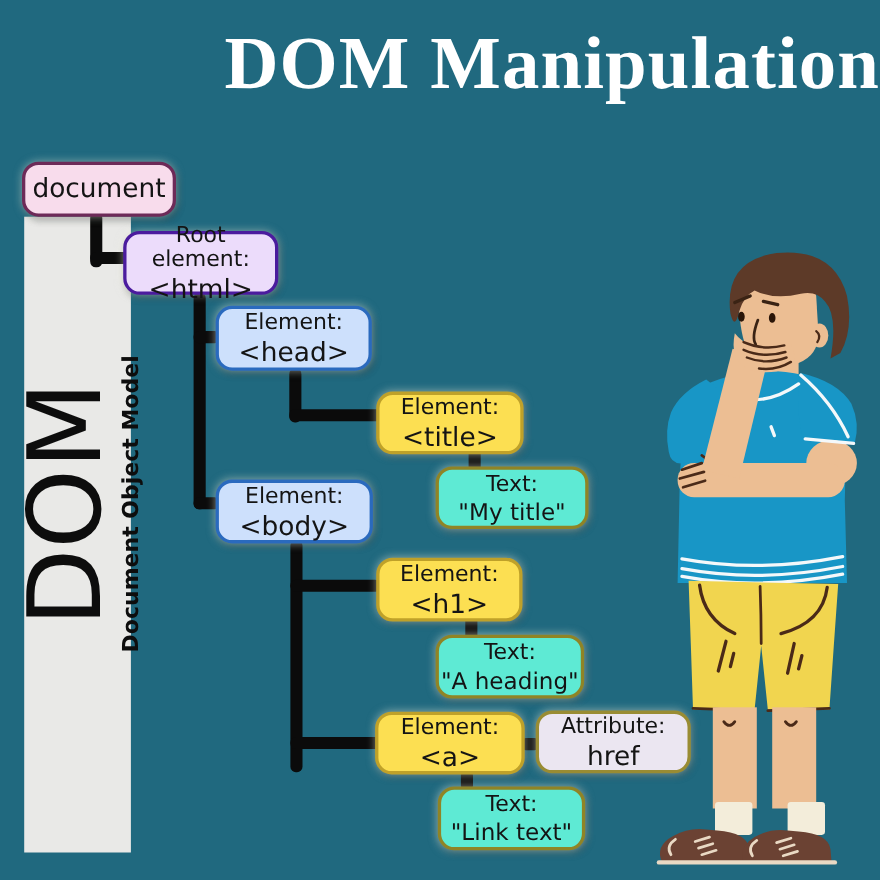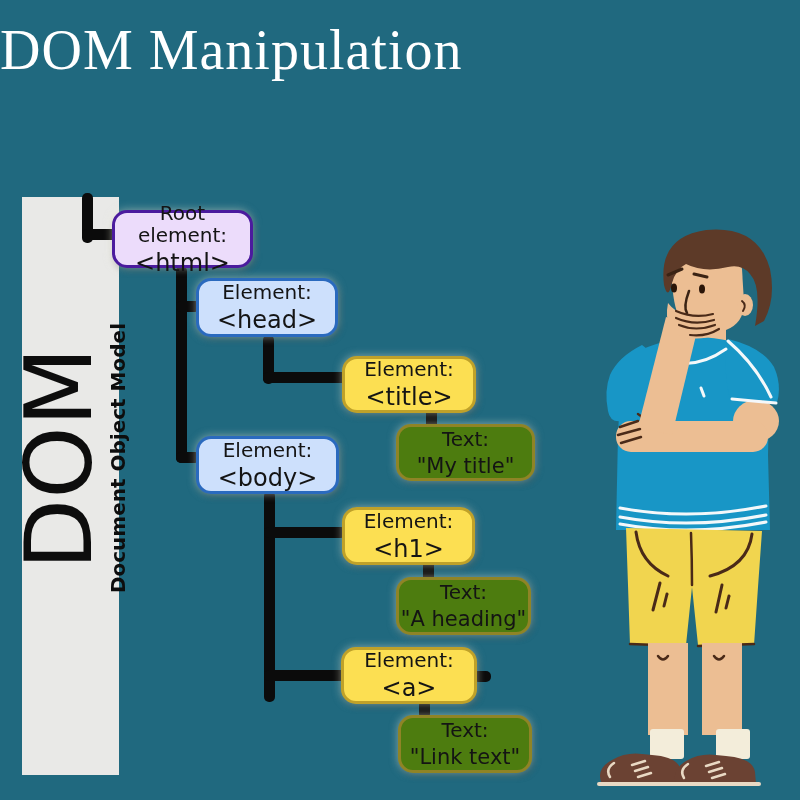--- a/index.html
+++ b/index.html
@@ -2,22 +2,22 @@
 <html><head>
 <meta charset="utf-8">
 <style>
   html,body{margin:0;padding:0;}
   #canvas{
     position:relative;width:800px;height:800px;overflow:hidden;
     background:#20697f;font-family:"DejaVu Sans",sans-serif;
   }
   
   .title{
-    position:absolute;left:0;top:18px;width:100%;text-align:left;
-    font-family:"Liberation Serif",serif;font-weight:normal;font-size:56px;
+    position:absolute;left:0;top:18px;width:100%;text-align:right;
+    font-family:"Liberation Serif",serif;font-weight:bold;font-size:68px;
     color:#ffffff;letter-spacing:1px;
   }
   
   .dom-bar{
     position:absolute;left:22px;top:197px;width:97px;height:578px;
     background:#e9e9e7;display:flex;flex-direction:row;align-items:center;
     justify-content:center;padding-bottom:55px;box-sizing:border-box;gap:2px;
   }
   .dom-acronym{
     writing-mode:vertical-rl;transform:rotate(180deg);
@@ -35,21 +35,21 @@
     display:flex;flex-direction:column;align-items:center;justify-content:center;
     color:#141414;text-align:center;
     box-shadow:0 0 8px rgba(245,245,225,.5), 2px 3px 6px rgba(5,15,20,.3);
   }
   .node .lbl{font-size:20px;line-height:1.1;margin-bottom:5px;}
   .node .val{font-size:24px;line-height:1.05;}
   .node.pink  {background:#f8dcec;border-color:#6d2a58;}
   .node.purple{background:#ecdcfb;border-color:#4b1b9e;}
   .node.blue  {background:#cde0fc;border-color:#2a6abe;}
   .node.yellow{background:#fcdf52;border-color:#bfa129;}
-  .node.tan   {background:#4d7c0f;border-color:#8f8426;justify-content:center;}
+  .node.tan   {background:#5eead4;border-color:#8f8426;justify-content:center;}
   .node.tan .val{font-size:21px;}
   .node.lav   {background:#ebe6f1;border-color:#998c33;}
   
   .man{position:absolute;left:580px;top:225px;width:220px;height:570px;}
 </style>
 </head>
 <body>
 
 <div id="canvas">
 
@@ -68,20 +68,23 @@
   <div class="conn" style="left:263px;top:335px;width:11px;height:49px"></div>
   <div class="conn" style="left:263px;top:372px;width:84px;height:11px"></div>
   <div class="conn" style="left:426px;top:407px;width:11px;height:22px"></div>
   <div class="conn" style="left:264px;top:491px;width:11px;height:211px"></div>
   <div class="conn" style="left:264px;top:527px;width:82px;height:11px"></div>
   <div class="conn" style="left:264px;top:670px;width:82px;height:11px"></div>
   <div class="conn" style="left:423px;top:560px;width:11px;height:22px"></div>
   <div class="conn" style="left:419px;top:700px;width:11px;height:19px"></div>
   <div class="conn" style="left:473px;top:671px;width:18px;height:11px"></div>
 
+  <div class="node pink" style="left:20px;top:147px;width:140px;height:50px">
+    <div class="val">document</div>
+  </div>
 
   <div class="node purple" style="left:112px;top:210px;width:141px;height:58px">
     <div class="lbl">Root element:</div>
     <div class="val">&lt;html&gt;</div>
   </div>
 
   <div class="node blue" style="left:196px;top:278px;width:142px;height:59px">
     <div class="lbl">Element:</div>
     <div class="val">&lt;head&gt;</div>
   </div>
@@ -109,20 +112,24 @@
   <div class="node tan" style="left:396px;top:577px;width:135px;height:58px">
     <div class="lbl">Text:</div>
     <div class="val">"A heading"</div>
   </div>
 
   <div class="node yellow" style="left:341px;top:647px;width:136px;height:57px">
     <div class="lbl">Element:</div>
     <div class="val">&lt;a&gt;</div>
   </div>
 
+  <div class="node lav" style="left:487px;top:646px;width:141px;height:57px">
+    <div class="lbl">Attribute:</div>
+    <div class="val">href</div>
+  </div>
 
   <div class="node tan" style="left:398px;top:715px;width:134px;height:58px">
     <div class="lbl">Text:</div>
     <div class="val">"Link text"</div>
   </div>
 
   <svg class="man" viewBox="0 0 220 570" aria-hidden="true">
     <g stroke-linecap="round" stroke-linejoin="round">
 
       <rect x="116" y="92" width="30" height="42" fill="#ecbe93"></rect>

